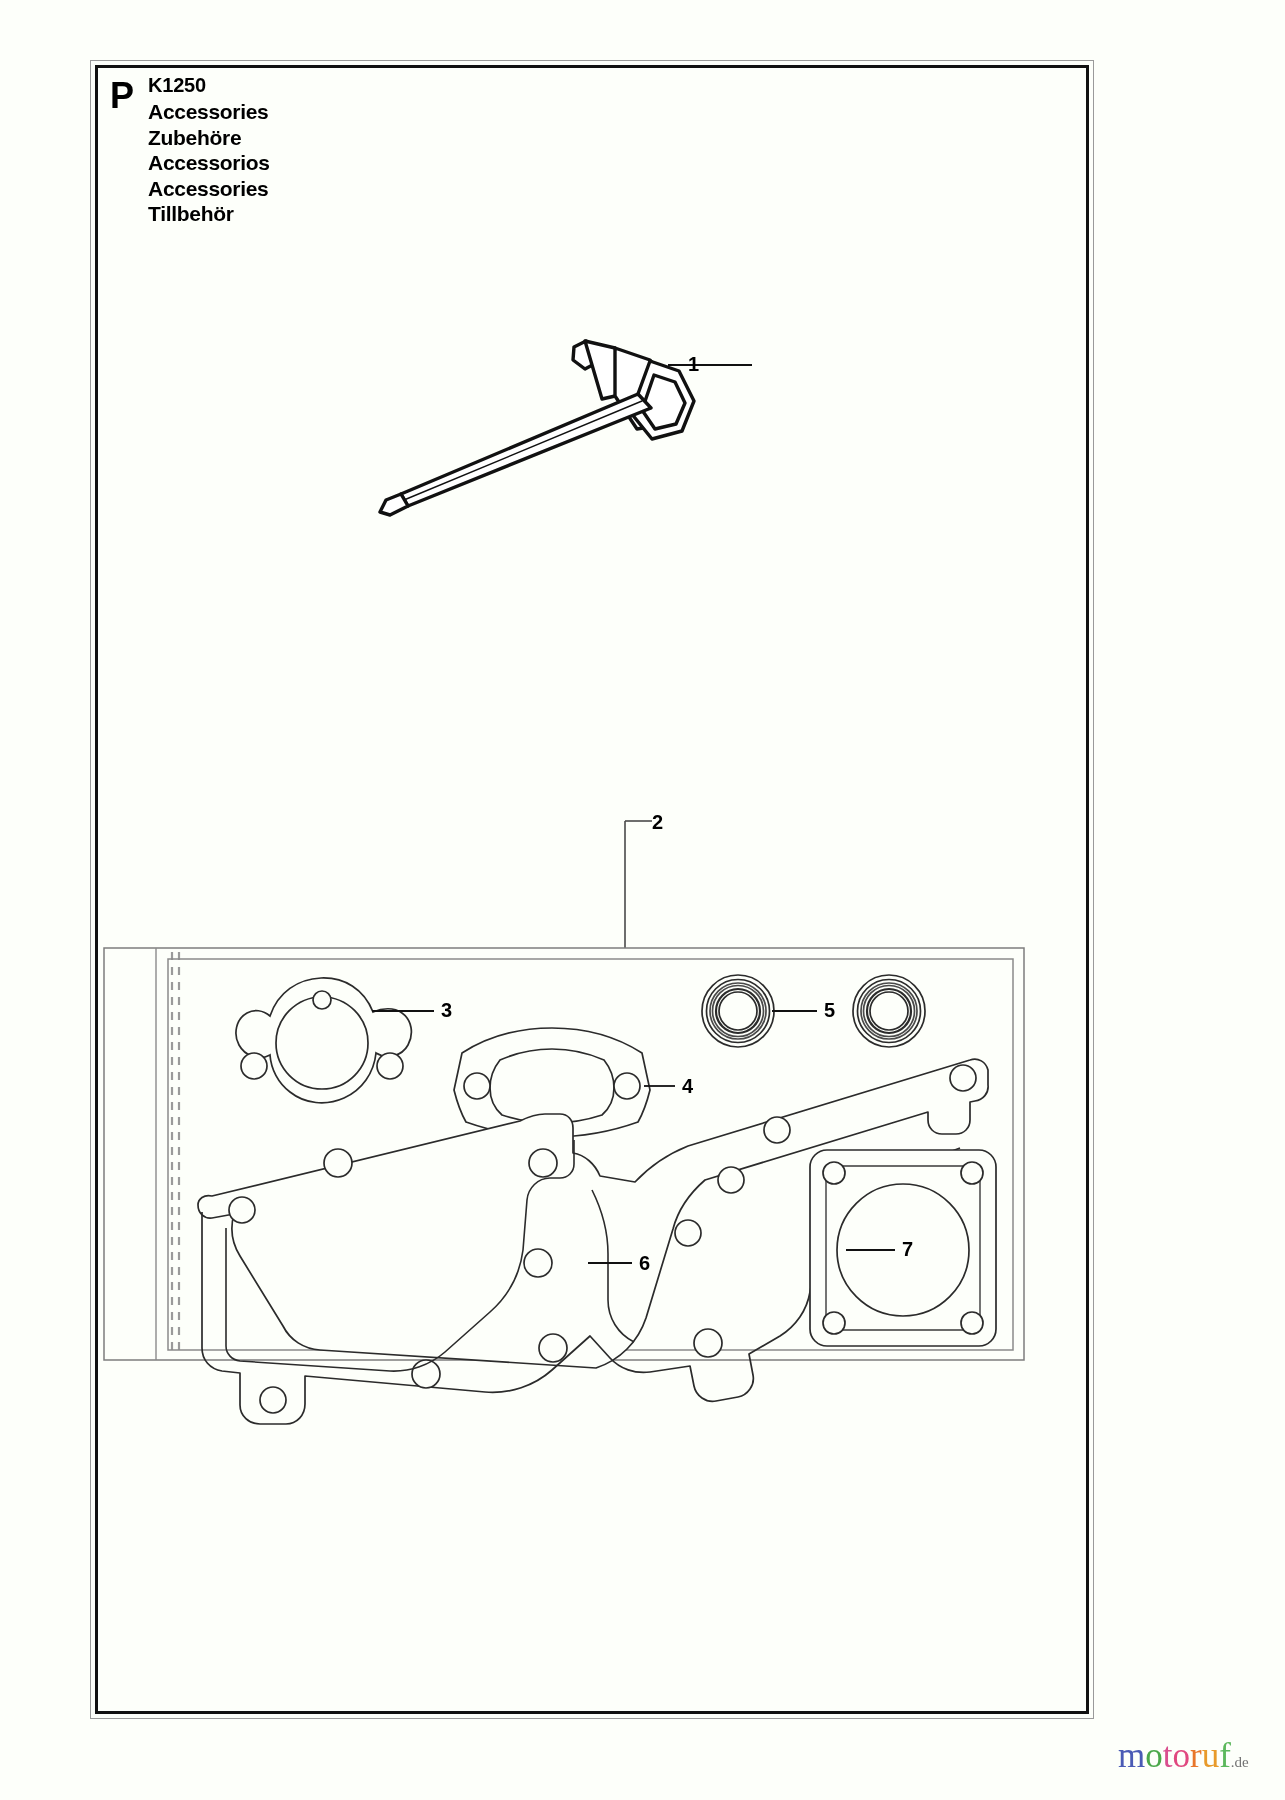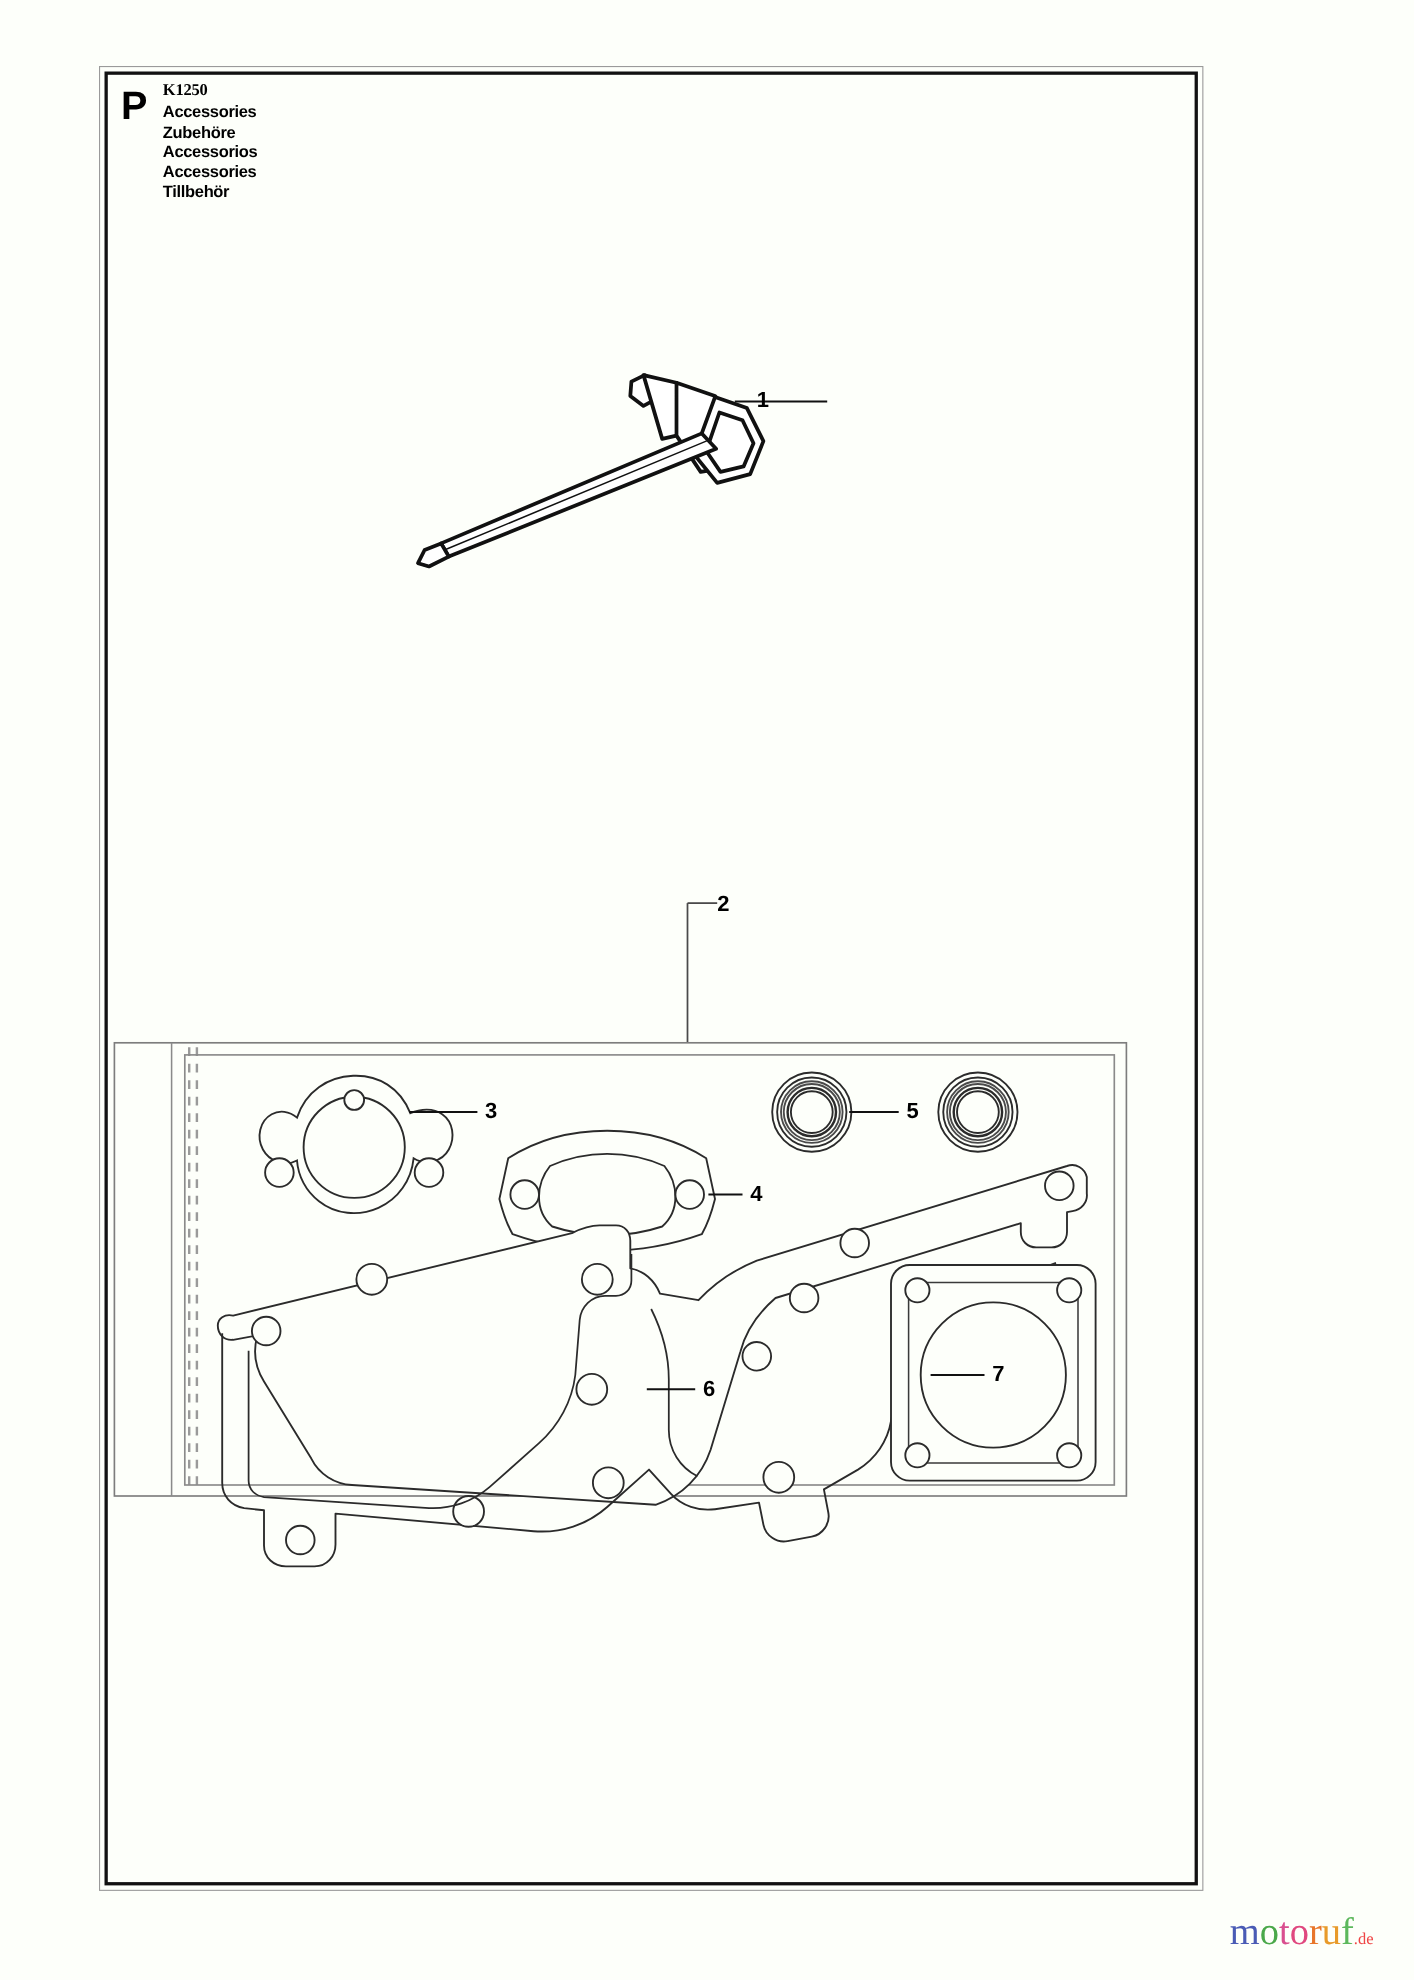--- a/index.html
+++ b/index.html
@@ -27,25 +27,25 @@
     position:absolute;left:110px;top:74px;
     display:flex;align-items:flex-start;
   }
   #section-letter{
     font-size:36px;font-weight:bold;line-height:1;
     color:#000;margin-right:14px;margin-top:4px;
     font-family:"Liberation Sans", sans-serif;
   }
   #header-text{display:flex;flex-direction:column;}
   #model-code{
-    font-size:15px;font-weight:bold;letter-spacing:-0.2px;
-    color:#000;line-height:1.15;margin-bottom:2px;font-family:Liberation Serif, serif;
+    font-size:20px;font-weight:bold;letter-spacing:-0.2px;
+    color:#000;line-height:1.15;margin-bottom:2px;
   }
   .title-line{
-    font-size:15px;font-weight:bold;color:#000;
+    font-size:21px;font-weight:bold;color:#000;
     line-height:1.22;letter-spacing:-0.3px;white-space:nowrap;
   }
   
   #drawing{
     position:absolute;left:90px;top:60px;width:1004px;height:1659px;
     pointer-events:none;
   }
   
   .callout{
     position:absolute;
@@ -53,21 +53,21 @@
     font-family:"Liberation Sans", sans-serif;
     line-height:1;
   }
   
   #watermark{
     position:absolute;left:1118px;top:1738px;
     font-family:"Liberation Serif", serif;
     font-size:35px;line-height:1;white-space:nowrap;
   }
   #watermark .l{display:inline-block;}
-  #watermark .suffix{font-size:15px;color:#ef4444;}
+  #watermark .suffix{font-size:15px;color:#737373;}
 </style>
 </head>
 <body>
 
 <div id="page-frame">
   <div id="page-frame-inner"></div>
 </div>
 
 <div id="header">
   <div id="section-letter">P</div>

